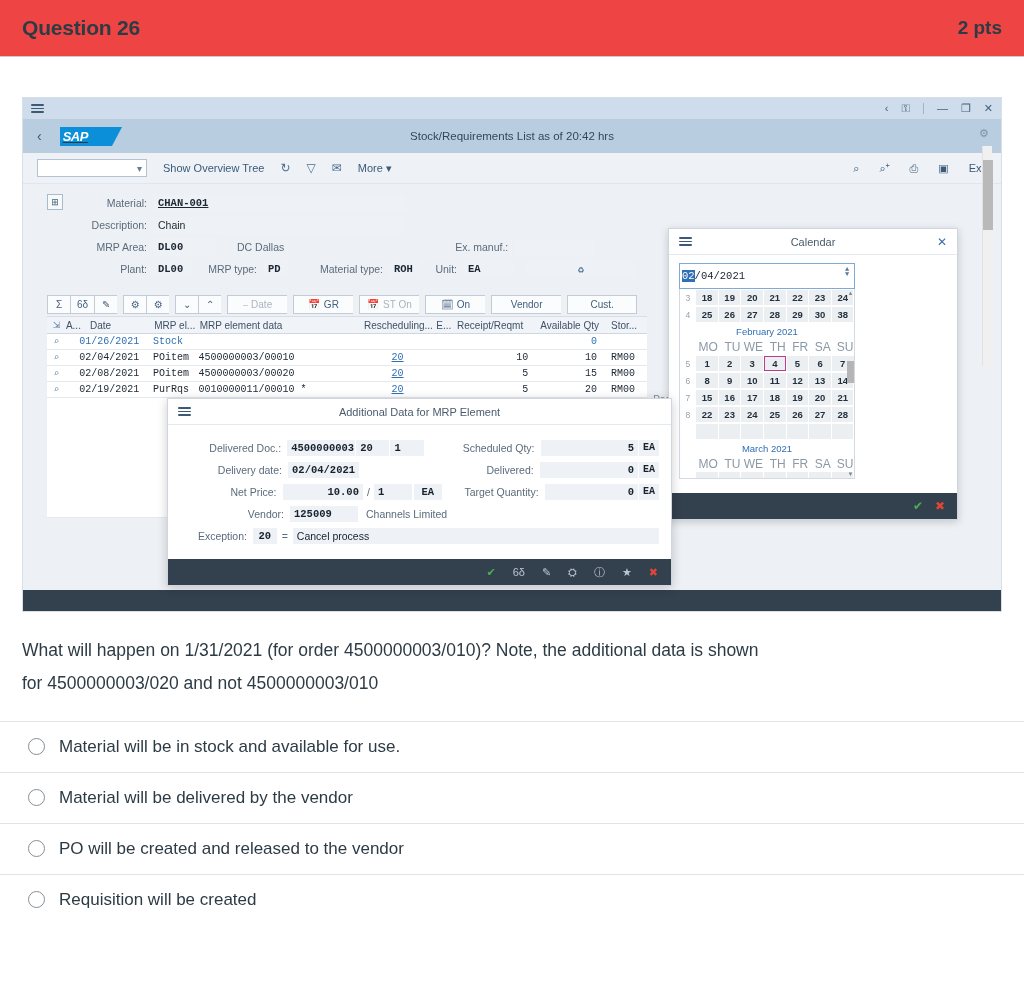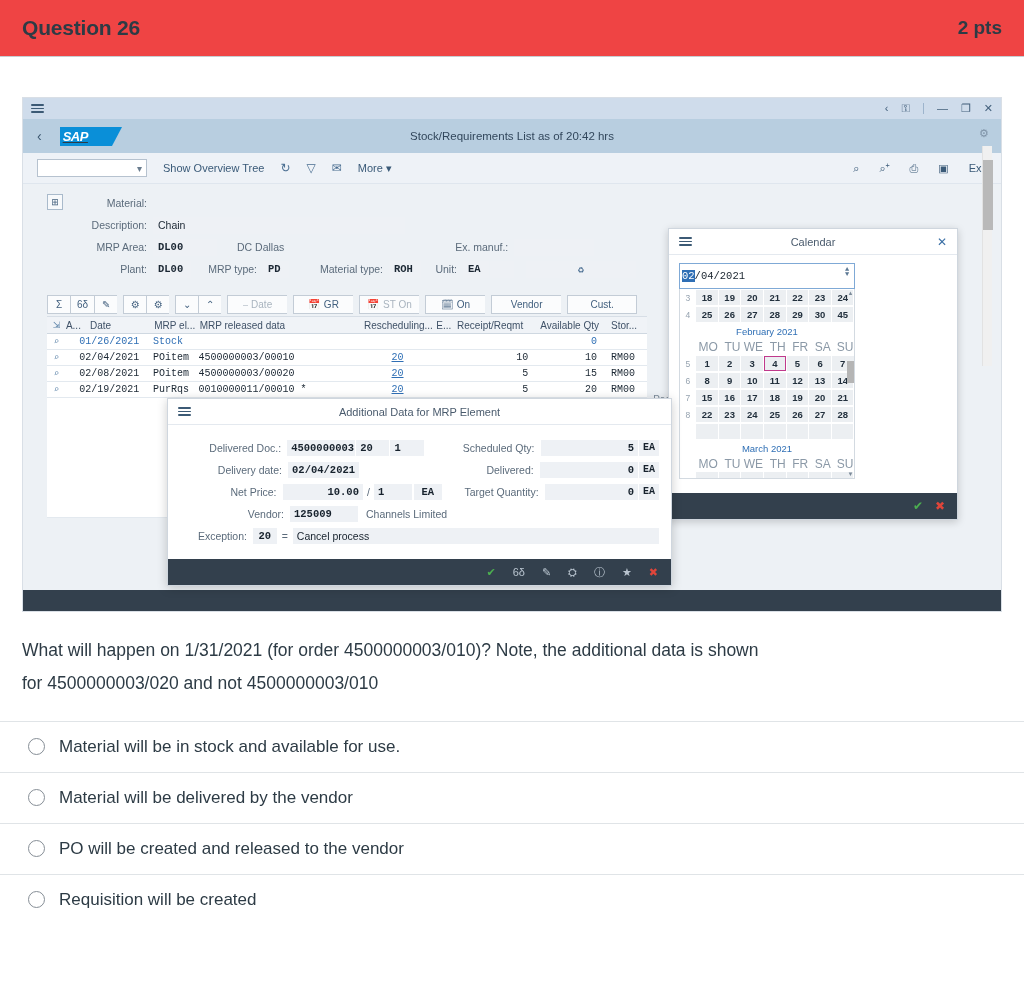--- a/index.html
+++ b/index.html
@@ -293,20 +293,21 @@
       <span>▣</span>
       <span>Exit</span>
     </div>
   </div>
 
   <div class="form-zone">
     <div class="tree-btn">⊞</div>
 
     <div class="frow">
       <div class="flabel" style="width:70px">Material:</div>
+      <div class="finput wide under">CHAN-001</div>
     </div>
 
     <div class="frow">
       <div class="flabel" style="width:70px">Description:</div>
       <div class="finput plain wide">Chain</div>
     </div>
 
     <div class="frow">
       <div class="flabel" style="width:70px">MRP Area:</div>
       <div class="finput" style="width:64px">DL00</div>
@@ -350,21 +351,21 @@
   </div>
 
   <div class="page-lbl">Pag</div>
 
   <div class="tbl">
     <div class="thead">
       <div class="c-ico">⇲</div>
       <div class="c-a hdr-lbl">A...</div>
       <div class="c-date hdr-lbl" style="padding-left:10px">Date</div>
       <div class="c-mrp hdr-lbl">MRP el...</div>
-      <div class="c-data hdr-lbl">MRP released data</div>
+      <div class="c-data hdr-lbl">MRP element data</div>
       <div class="c-res hdr-lbl">Rescheduling...</div>
       <div class="c-e hdr-lbl">E...</div>
       <div class="c-rcpt hdr-lbl" style="text-align:left;padding:0">Receipt/Reqmt</div>
       <div class="c-avail hdr-lbl" style="text-align:right;padding-right:6px">Available Qty</div>
       <div class="c-stor hdr-lbl">Stor...</div>
     </div>
 
     <div class="trow first">
       <div class="c-ico">⌕</div>
       <div class="c-a"></div>
@@ -458,21 +459,21 @@
           <div class="dy">24</div>
         </div>
         <div class="cal-row">
           <div class="wk">4</div>
           <div class="dy">25</div>
           <div class="dy">26</div>
           <div class="dy">27</div>
           <div class="dy">28</div>
           <div class="dy">29</div>
           <div class="dy">30</div>
-          <div class="dy">45</div>
+          <div class="dy">38</div>
         </div>
 
         <div class="mname">February 2021</div>
 
         <div class="cal-row">
           <div class="wk"></div>
           <div class="dow">MO</div>
           <div class="dow">TU</div>
           <div class="dow">WE</div>
           <div class="dow">TH</div>

